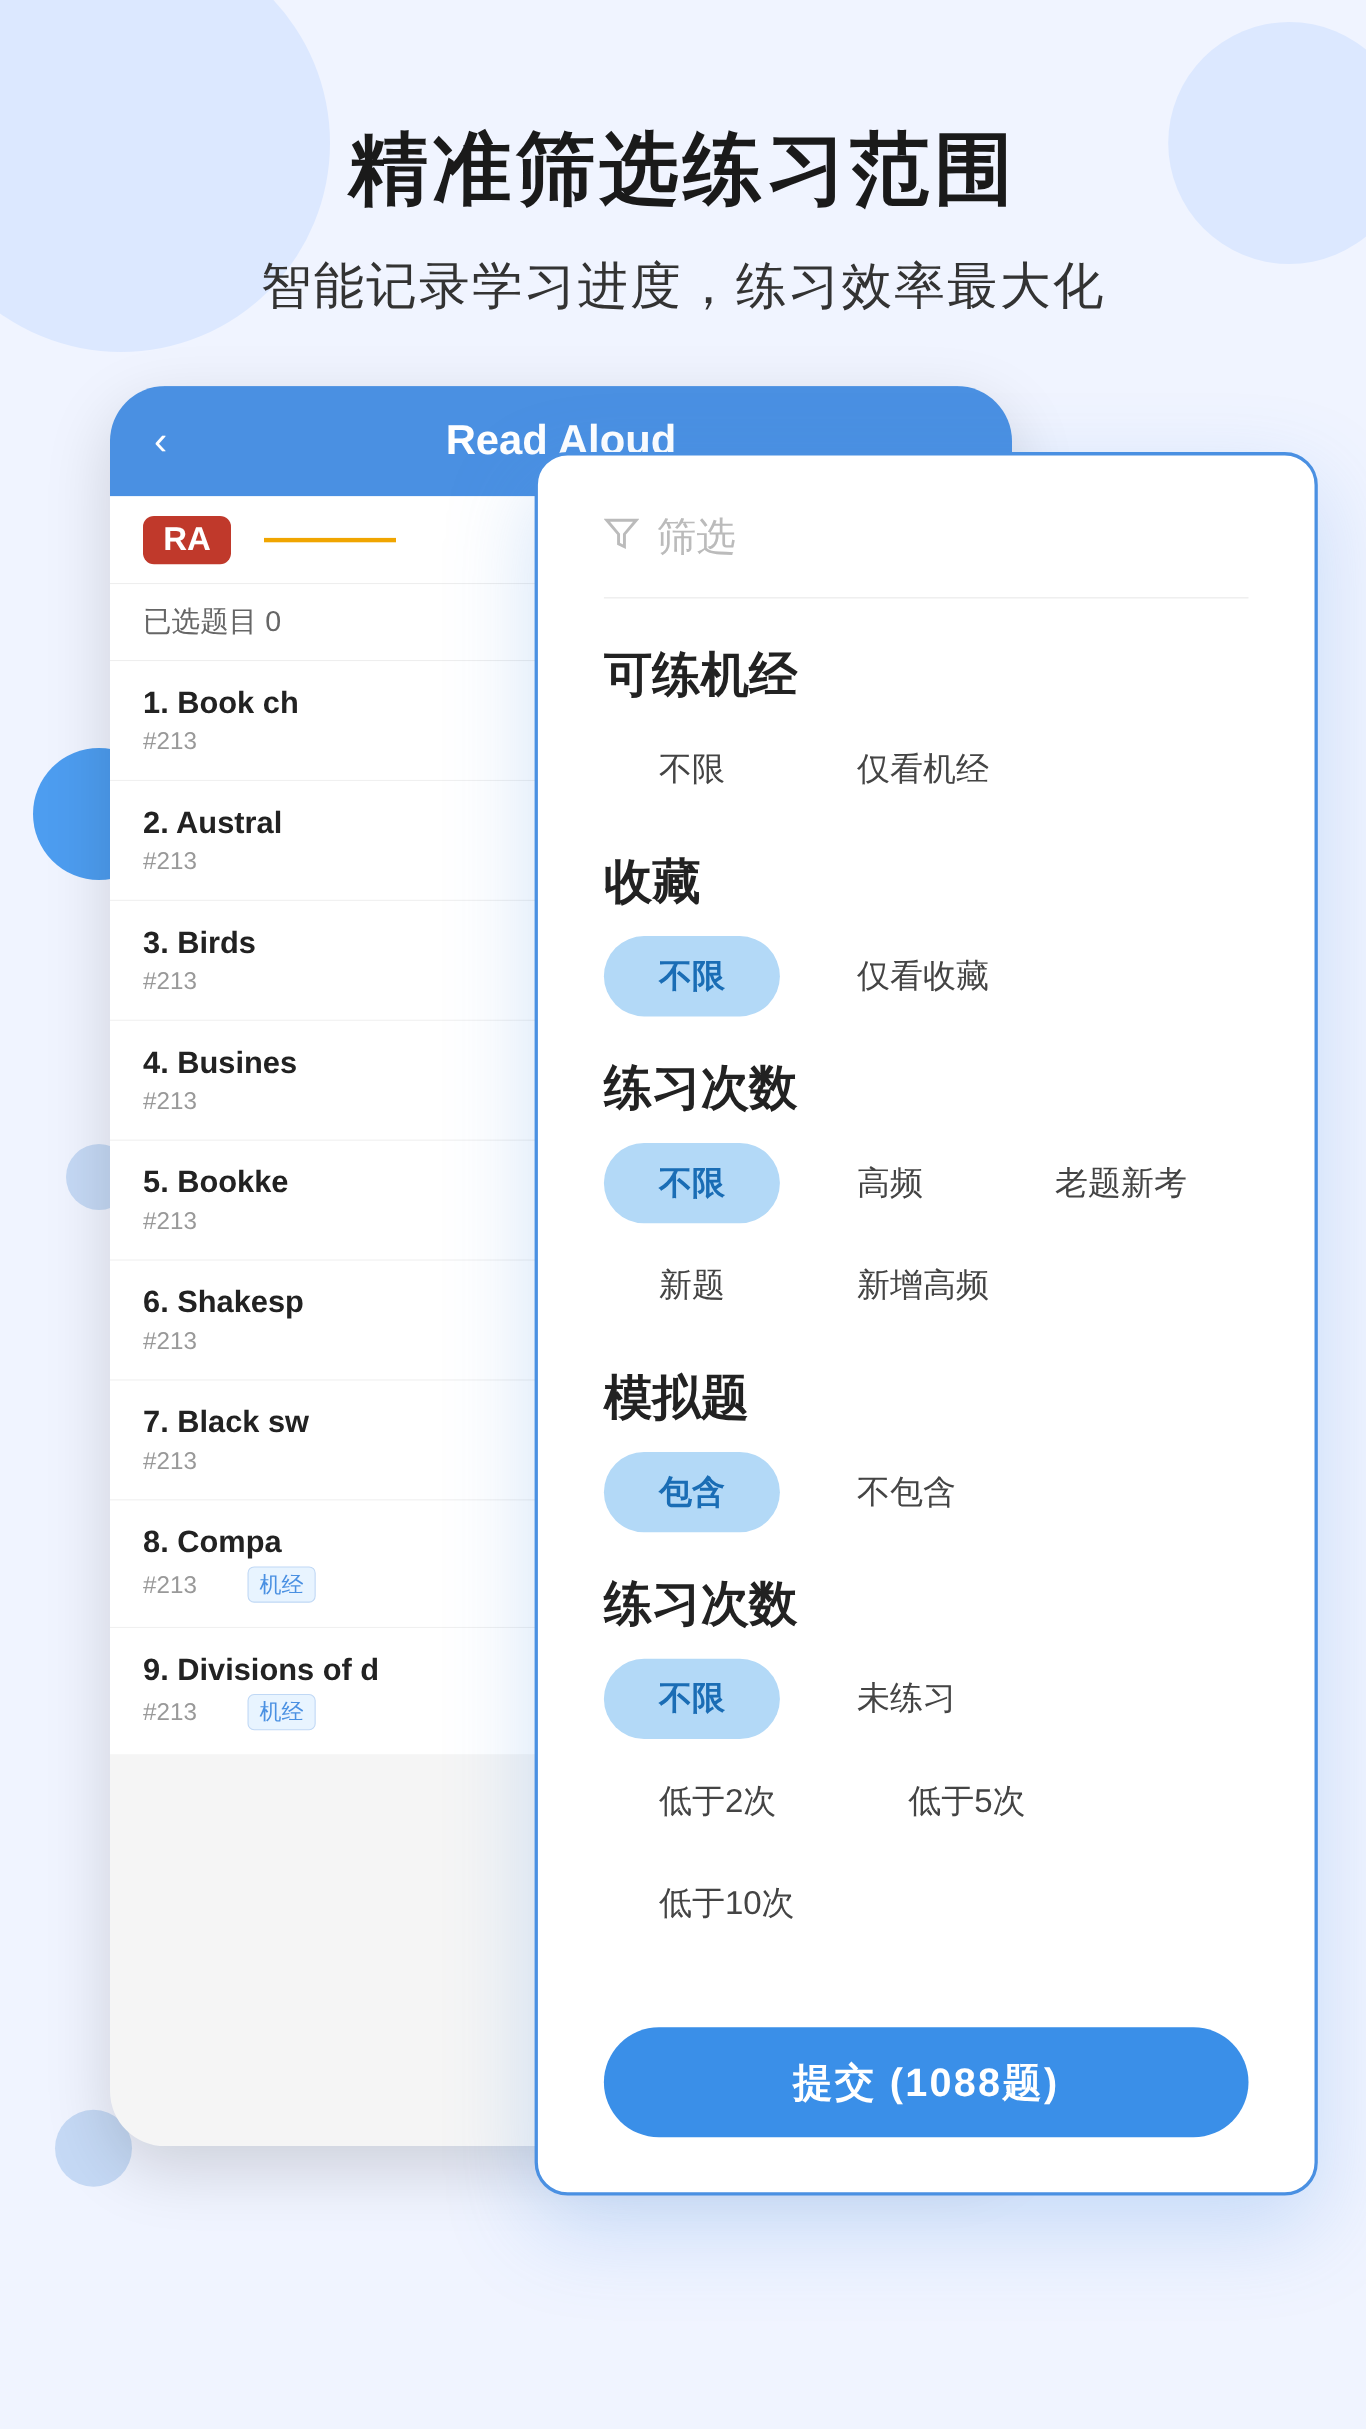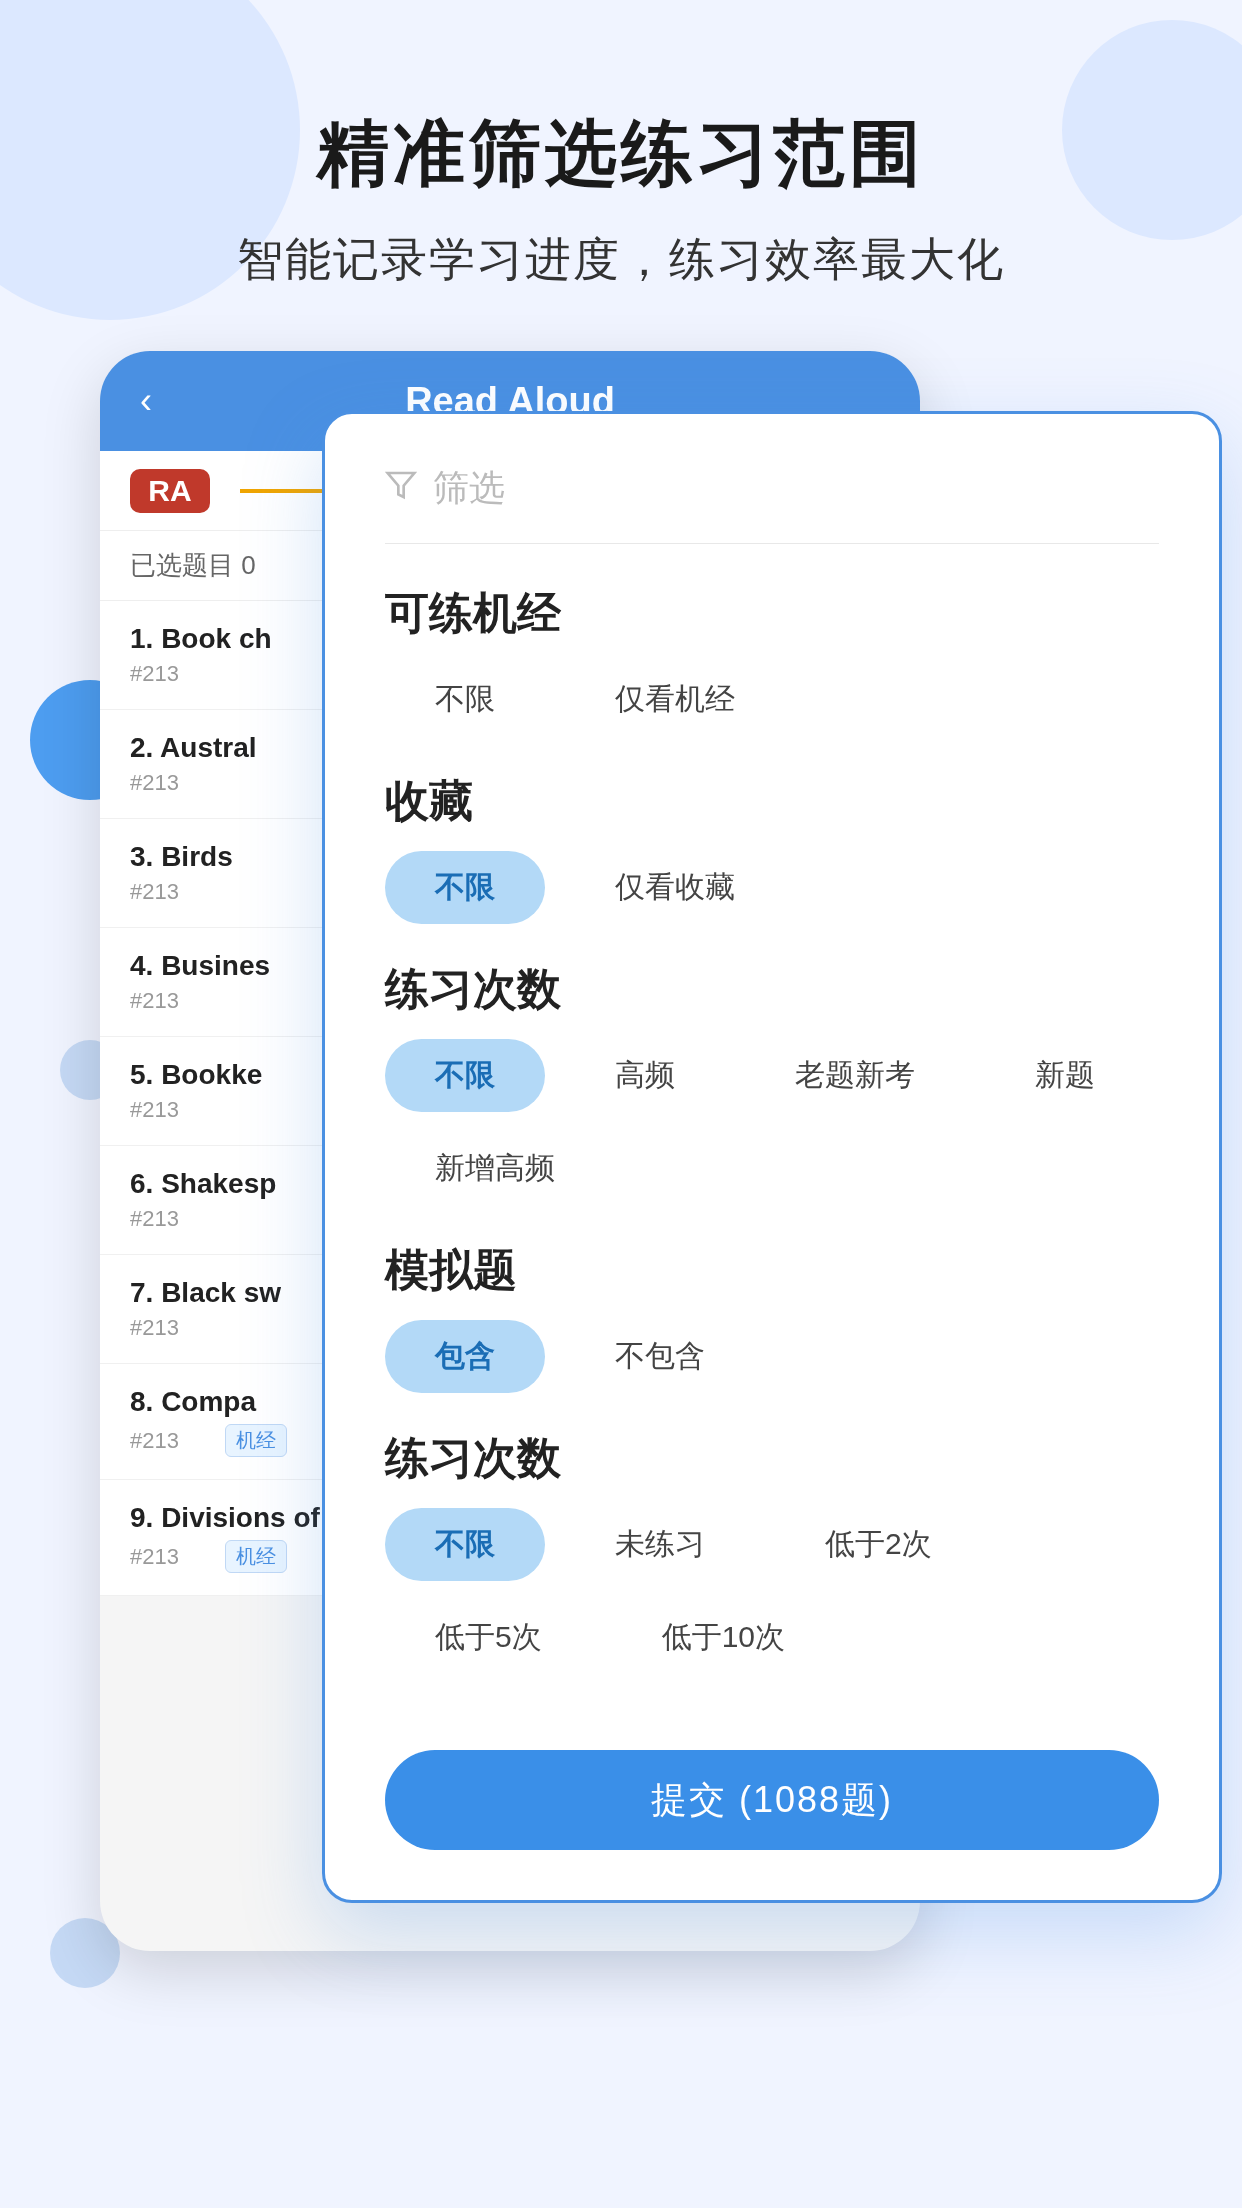--- a/index.html
+++ b/index.html
@@ -216,23 +216,23 @@
       font-size: 20px;
       padding: 2px 10px;
       border-radius: 6px;
       border: 1px solid #c0d8f5;
       margin-left: 36px;
     }
 
     
     .filter-modal {
       position: absolute;
-      right: 20px;
+      right: 44px;
       top: 60px;
-      width: 900px;
+      width: 712px;
       background: white;
       border-radius: 30px;
       border: 3px solid #4a90e2;
       padding: 50px 60px;
       box-shadow: 0 30px 80px rgba(74, 144, 226, 0.25);
       z-index: 10;
     }
 
     .filter-header {
       display: flex;
@@ -292,21 +292,21 @@
 
     .submit-btn {
       margin-top: 40px;
       width: 100%;
       height: 100px;
       background: #3a8fe8;
       border: none;
       border-radius: 50px;
       color: white;
       font-size: 36px;
-      font-weight: 400;
+      font-weight: 700;
       font-family: inherit;
       cursor: pointer;
       letter-spacing: 2px;
     }
   </style>
 </head>
 <body>
 
 <div class="bg-circle-1"></div>
 <div class="bg-circle-2"></div>

